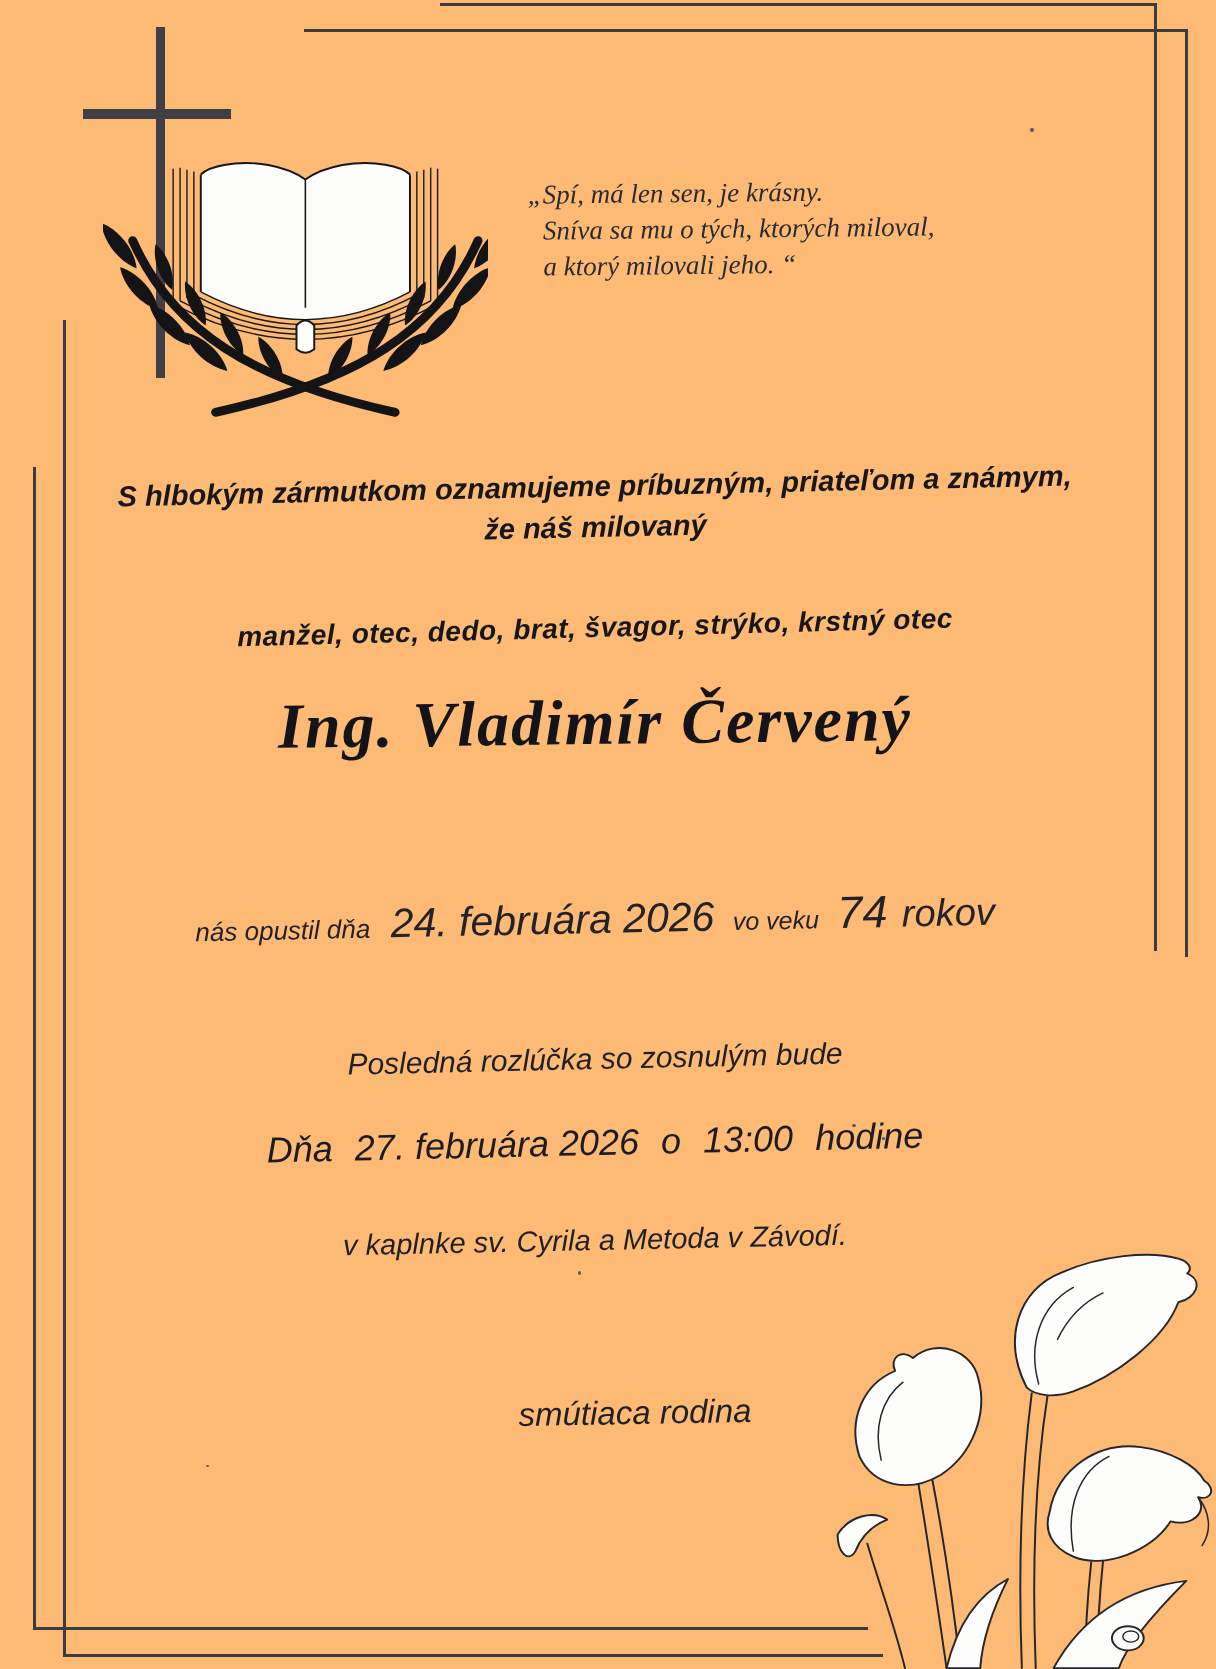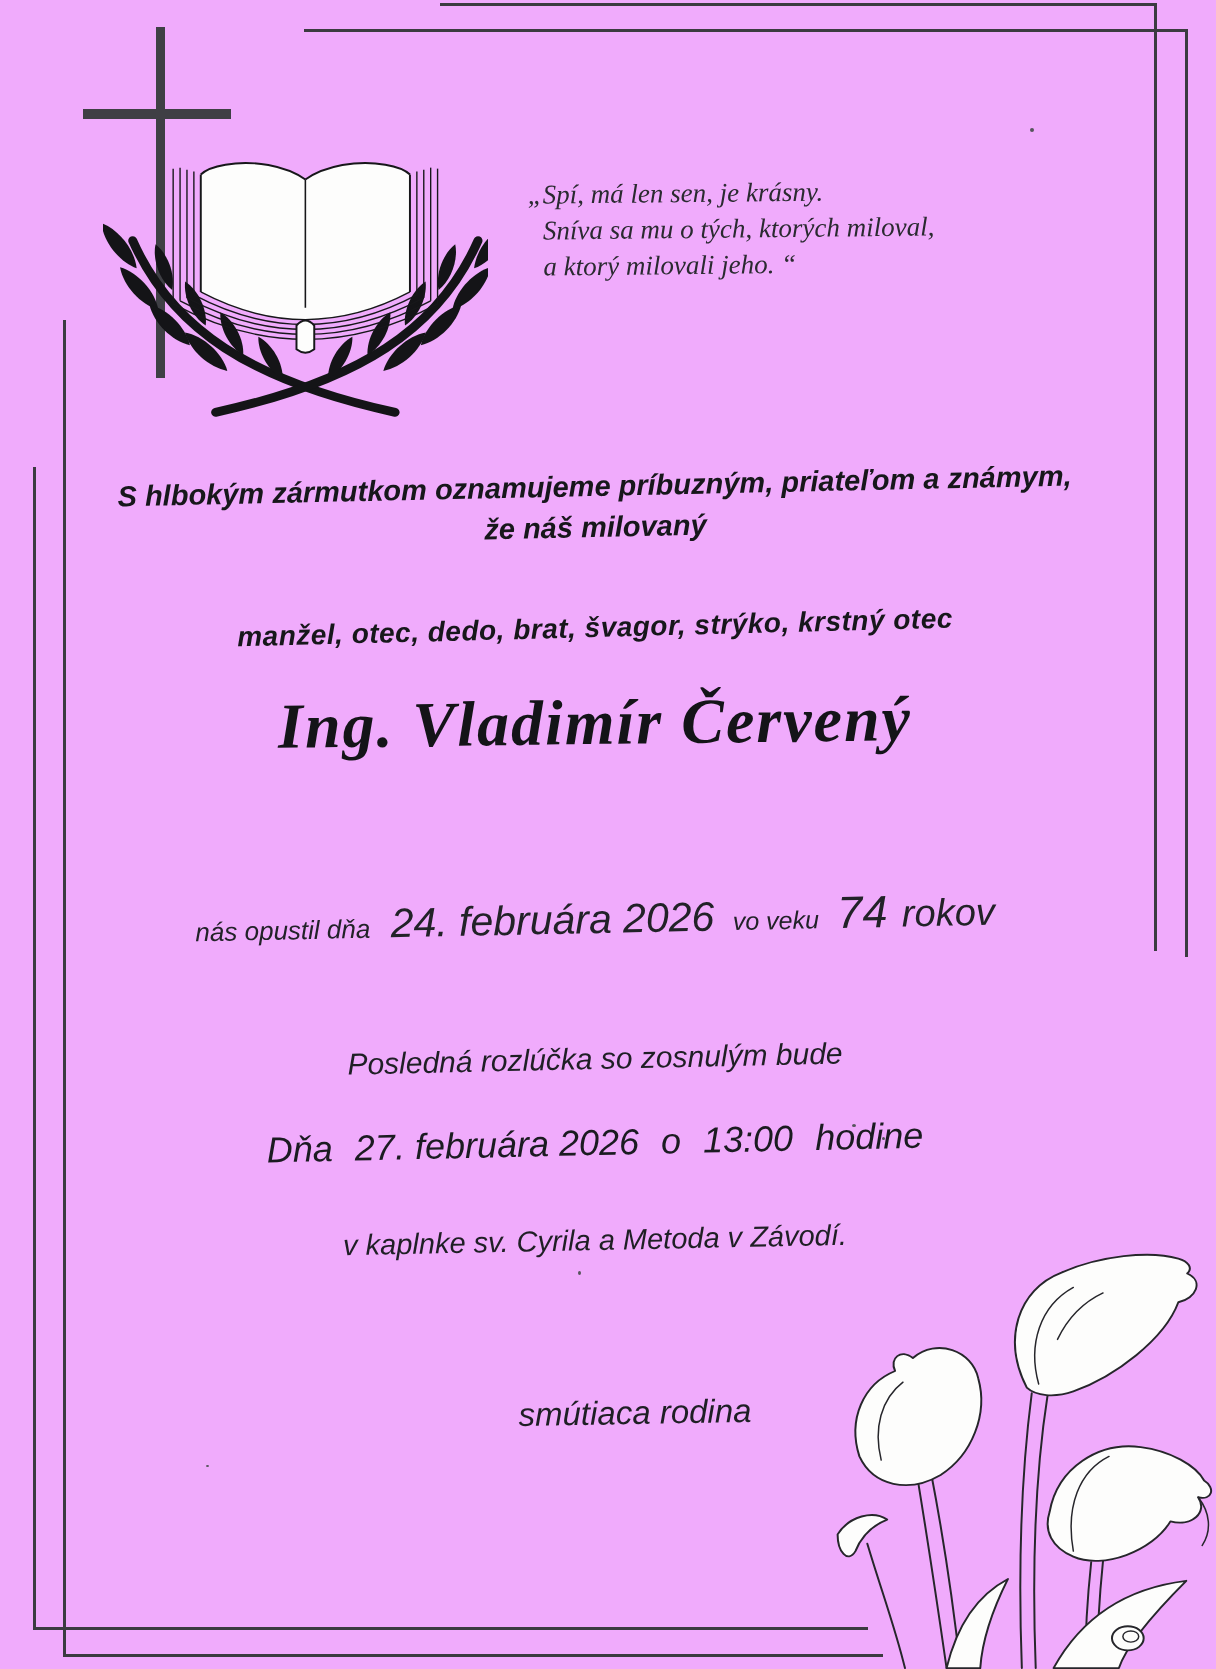--- a/index.html
+++ b/index.html
@@ -2,21 +2,21 @@
 <html><head>
 <meta charset="utf-8">
 <style>
   html,body { margin:0; padding:0; }
   body {
     width:1216px; height:1669px; position:relative; overflow:hidden;
     background:#ffffff;
     font-family:"Liberation Sans","DejaVu Sans",sans-serif;
     color:#1d1d22;
   }
-  .page { position:absolute; inset:0; background:#f0abfc; }
+  .page { position:absolute; inset:0; background:#fdba74; }
 
   
   .rule { position:absolute; background:#3b3b40; }
 
   
   .speck { position:absolute; background:#55555c; border-radius:50%; }
 
   
   .quote {
     position:absolute; left:528px; top:174px; width:520px;

